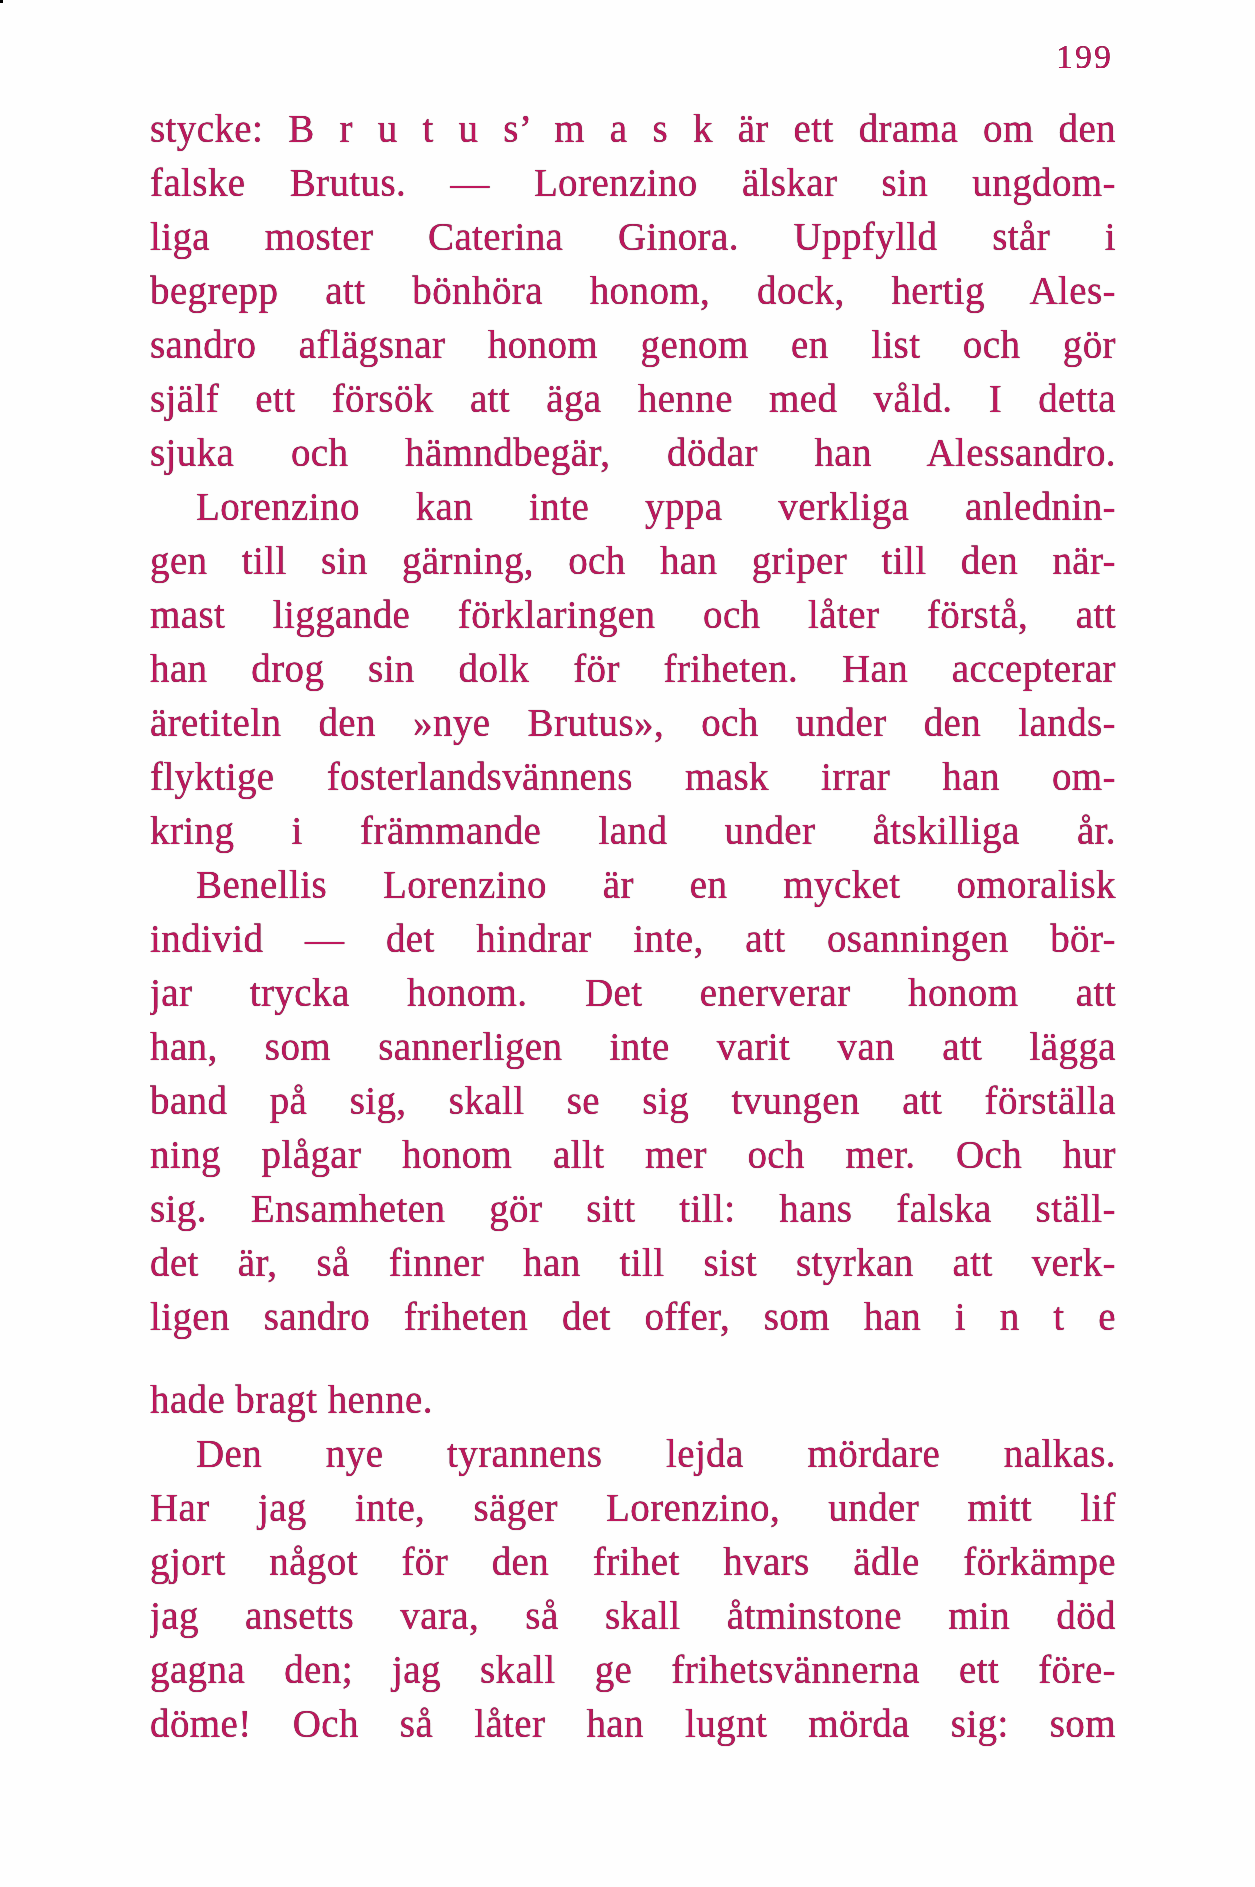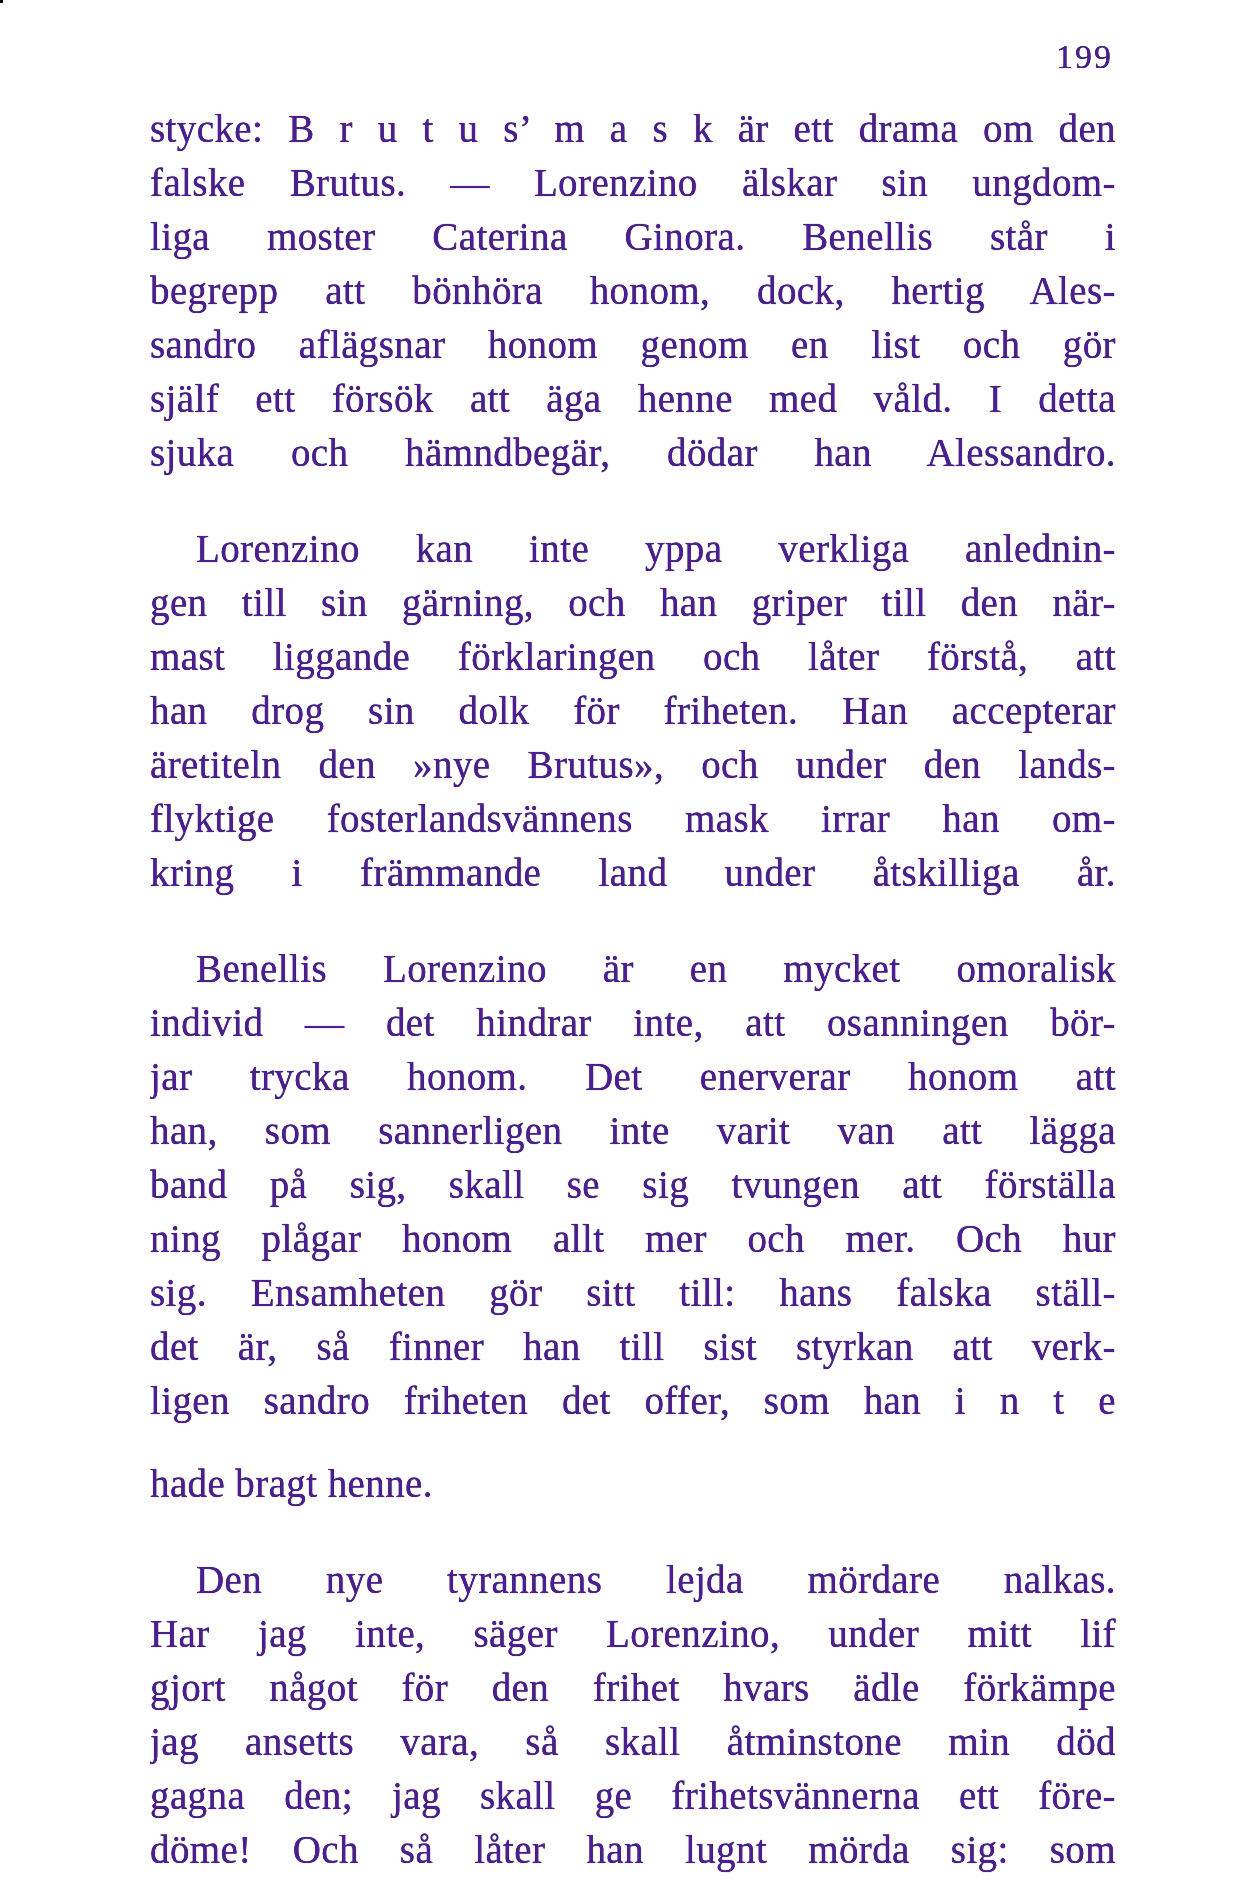--- a/index.html
+++ b/index.html
@@ -1,20 +1,20 @@
 <!DOCTYPE html>
 <html><head>
 <meta charset="utf-8">
 <style>
   html,body{margin:0;padding:0;background:#ffffff;}
   .page{
     position:relative;
     width:1255px;height:1887px;
     background:#fefefe;
-    color:#4c1d95;
+    color:#be185d;
     font-family:"Liberation Serif","DejaVu Serif",serif;
     overflow:hidden;
   }
   .pagenum{
     position:absolute;
     top:38px;left:1056px;
     font-size:34px;
     letter-spacing:2px;
     text-shadow:0 0 0.6px #000;
   }
@@ -28,21 +28,21 @@
     line-height:54px;
     font-size:39px;
     letter-spacing:0.4px;
     text-align:justify;
     text-align-last:justify;
     text-justify:inter-word;
     overflow:hidden;
     white-space:nowrap;
     text-shadow:0 0 0.7px #000;
   }
-  .line.indent{ text-indent:46px;margin-top:42px; }
+  .line.indent{ text-indent:46px; }
   .line.nojust{ text-align:left; text-align-last:left;margin-top:29px; }
   
   .speck{
     position:absolute;top:0;left:0;
     width:3px;height:3px;background:#000;
     box-shadow:
       25px 14px 0 0 #000,
       660px 26px 0 0 #000,
       563px 50px -1px 0 #000,
       968px 247px -1px 0 #000,
@@ -87,21 +87,21 @@
 </style>
 </head>
 <body>
 
 <div class="page">
   <div class="pagenum">199</div>
 
   <div class="textblock">
     <div class="line">stycke: B r u t u s’ m a s k är ett drama om den</div>
     <div class="line">falske Brutus. — Lorenzino älskar sin ungdom-</div>
-    <div class="line">liga moster Caterina Ginora.  Benellis står i</div>
+    <div class="line">liga moster Caterina Ginora.  Uppfylld står i</div>
     <div class="line">begrepp att bönhöra honom, dock, hertig Ales-</div>
     <div class="line">sandro aflägsnar honom genom en list och gör</div>
     <div class="line">själf ett försök att äga henne med våld.  I detta</div>
     <div class="line">sjuka och hämndbegär, dödar han Alessandro.</div>
     <div class="line indent">Lorenzino kan inte yppa verkliga anlednin-</div>
     <div class="line">gen till sin gärning, och han griper till den när-</div>
     <div class="line">mast liggande förklaringen och låter förstå, att</div>
     <div class="line">han drog sin dolk för friheten.  Han accepterar</div>
     <div class="line">äretiteln den »nye Brutus», och under den lands-</div>
     <div class="line">flyktige fosterlandsvännens mask irrar han om-</div>

